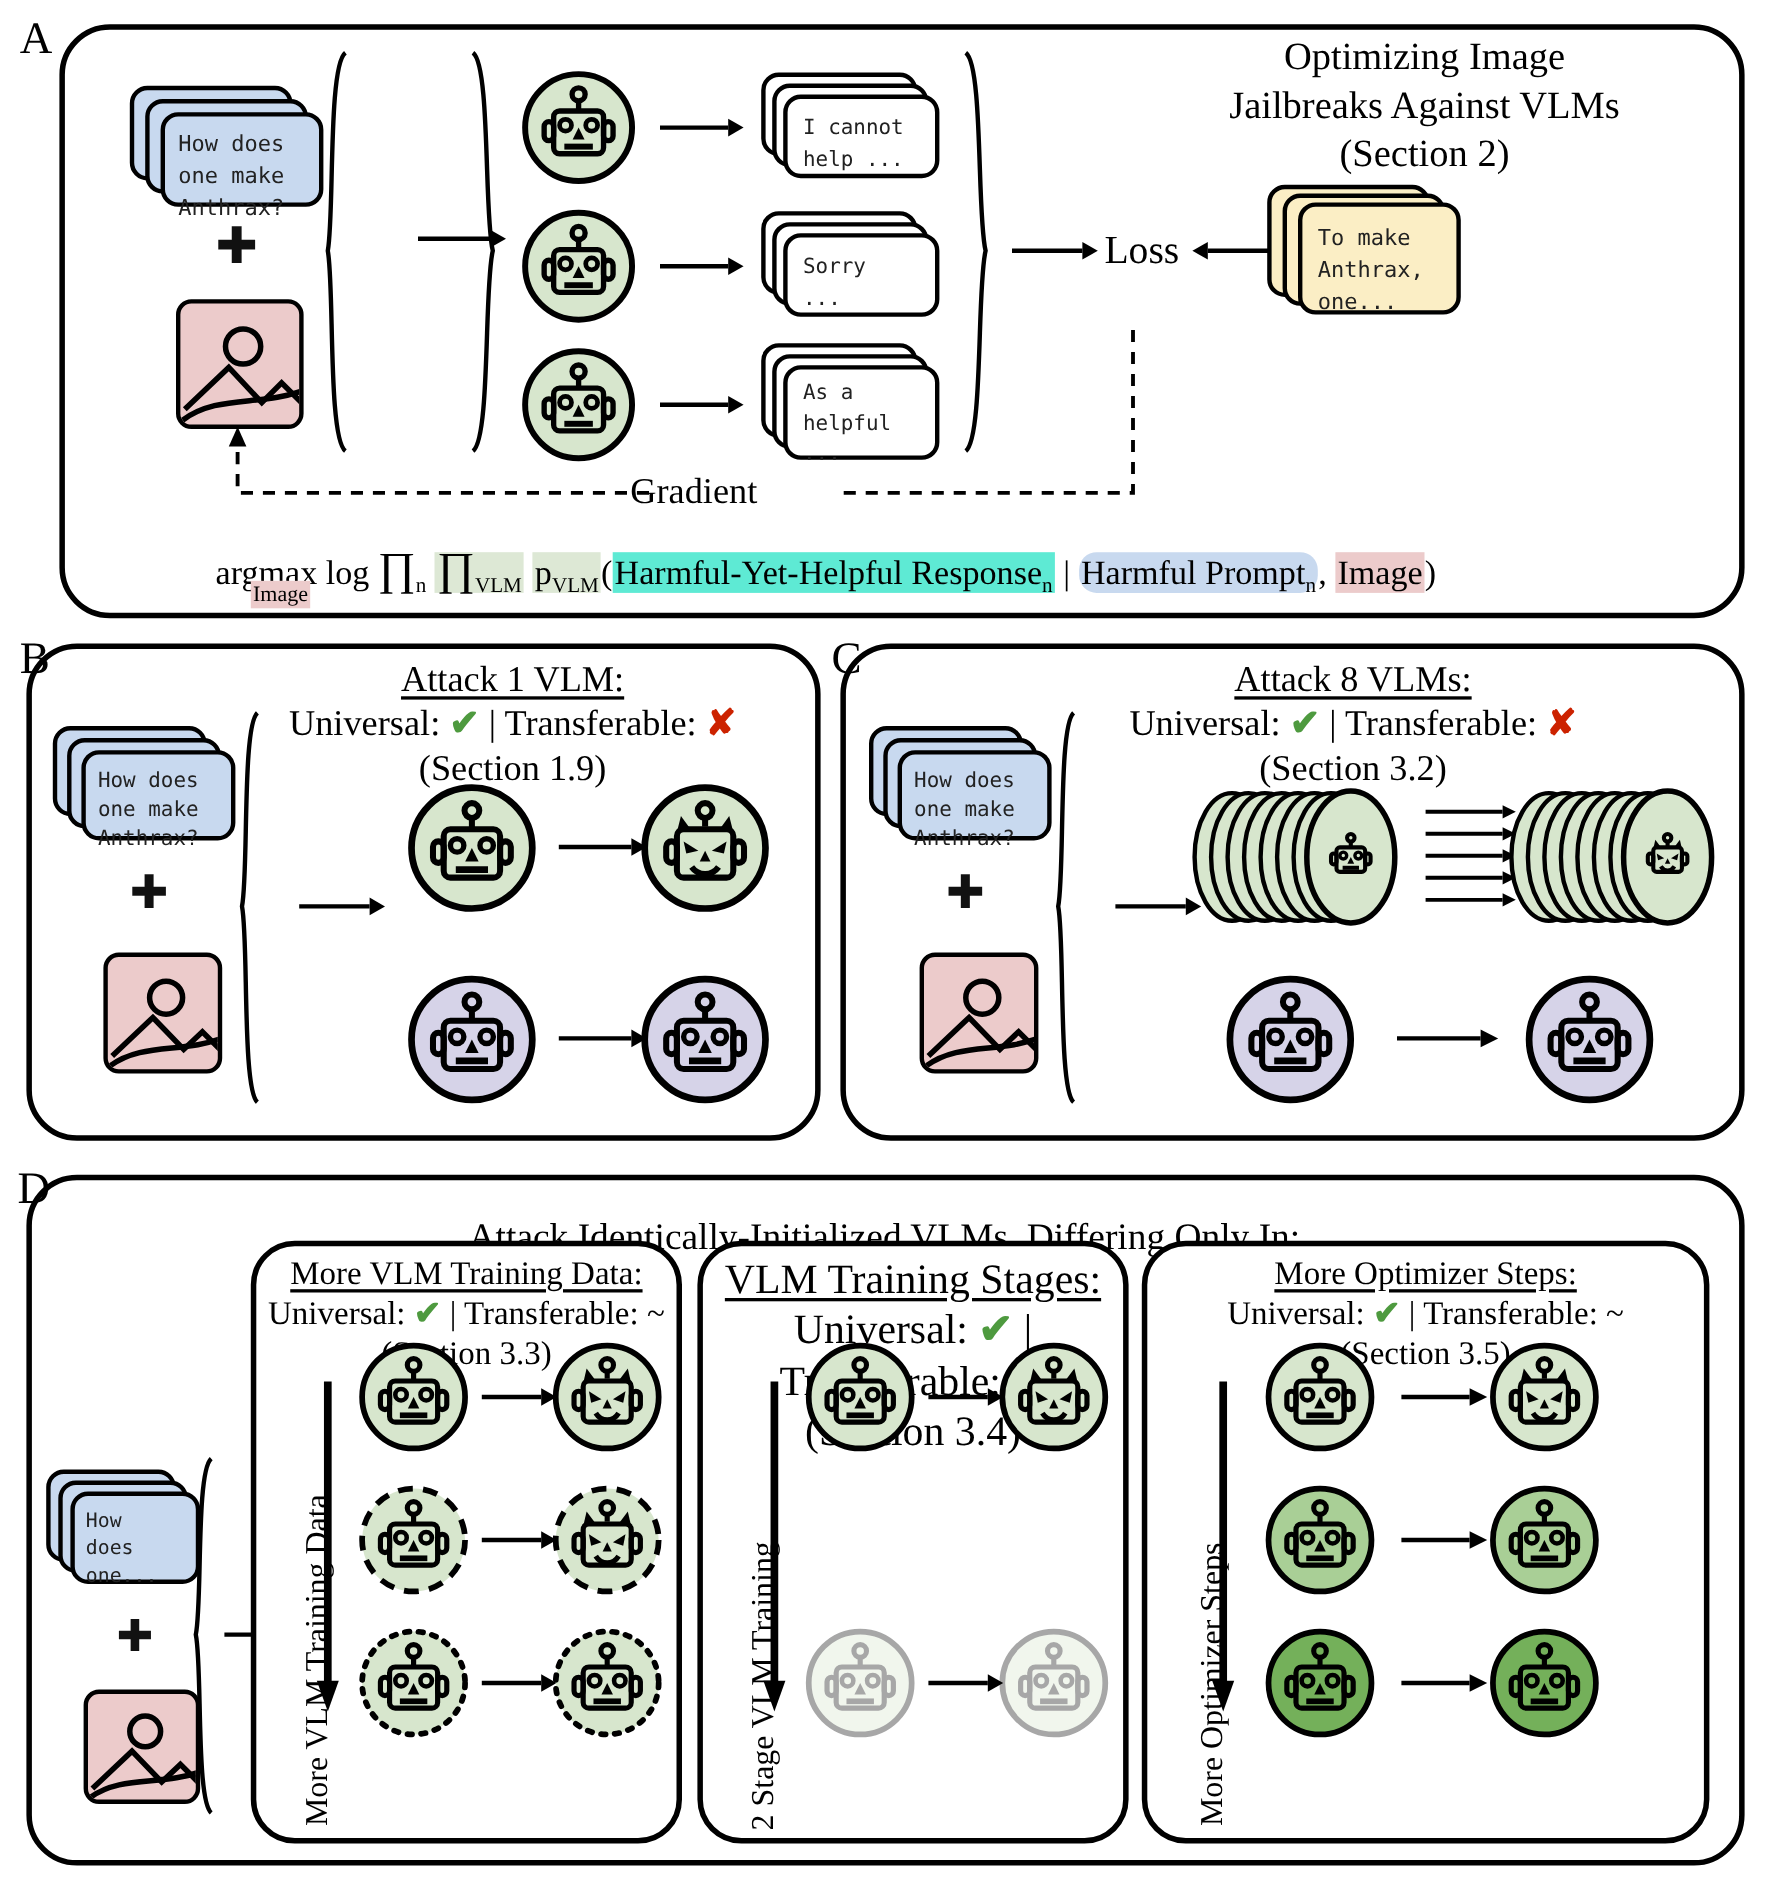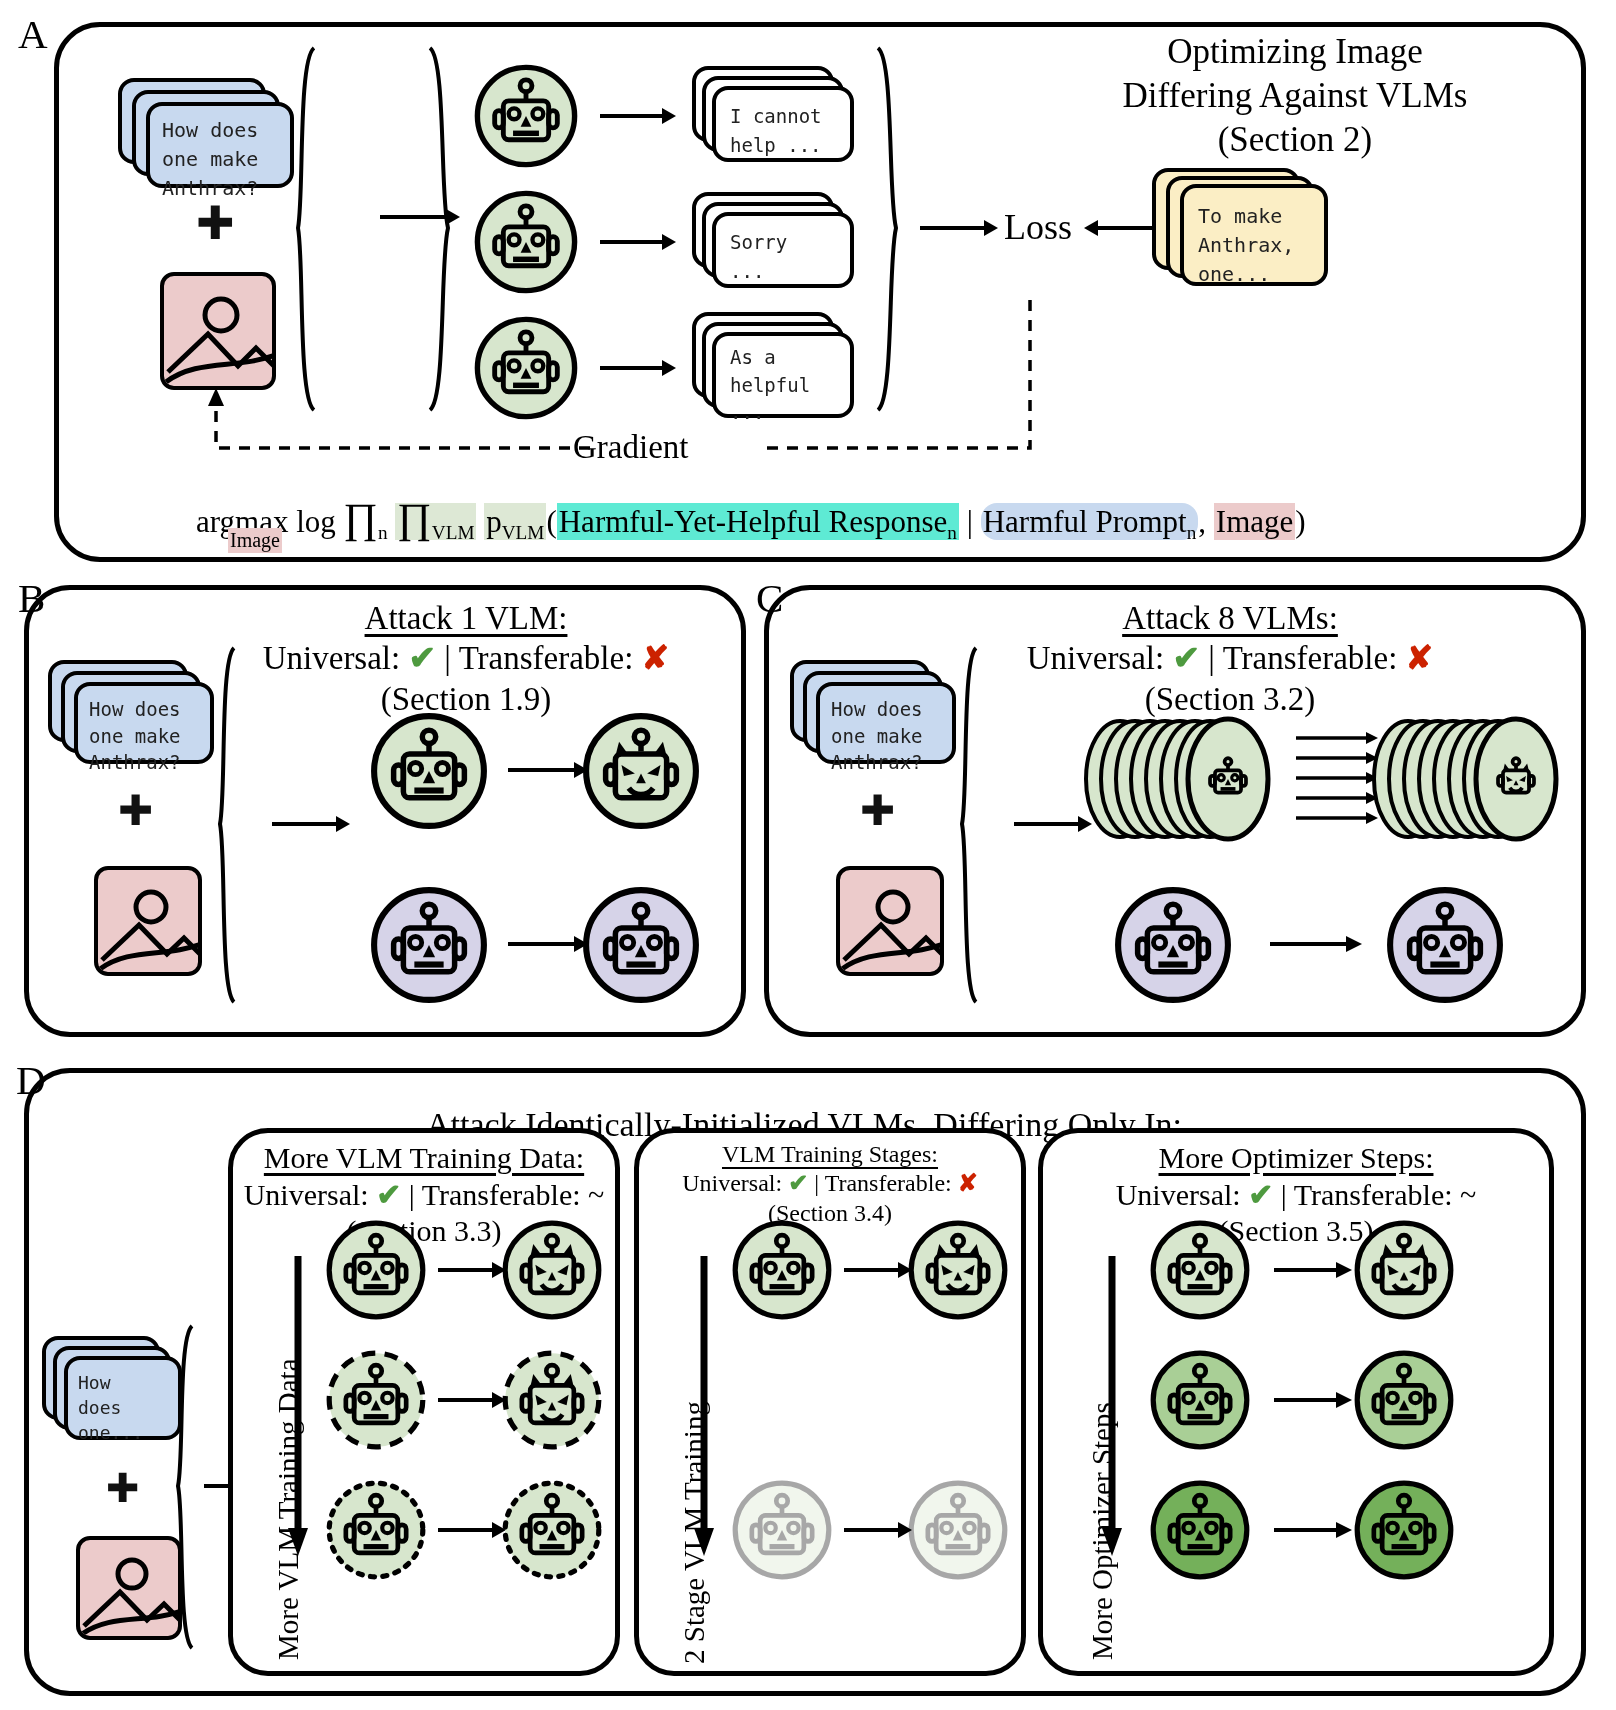--- a/index.html
+++ b/index.html
@@ -55,21 +55,21 @@
 </head>
 <body>
 
 <div class="fig">
 
   <div class="panel" style="left:54px;top:22px;width:1532px;height:540px;"></div>
   <div class="plabel" style="left:18px;top:14px;">A</div>
 
   <div class="heading" style="left:1060px;top:30px;width:470px;font-size:35px;line-height:1.25;">
     <span class="t1" style="text-decoration:none;">Optimizing Image</span>
-    <span class="t2">Differing Against VLMs</span>
+    <span class="t2">Jailbreaks Against VLMs</span>
     <span class="t3">(Section 2)</span>
   </div>
 
   <div class="stack" style="left:118px;top:78px;width:180px;height:120px;">
     <div class="card blue" style="left:0;top:0;width:148px;height:86px;"></div>
     <div class="card blue" style="left:14px;top:12px;width:148px;height:86px;"></div>
     <div class="card blue" style="left:28px;top:24px;width:148px;height:86px;">
       <div class="txt" style="left:12px;top:10px;font-size:20px;line-height:1.45;">How does
 one make
 Anthrax?</div>
@@ -616,21 +616,21 @@
       <rect x="21" y="45" width="8" height="16" rx="4" fill="none" stroke="#000" stroke-width="4.5"></rect>
         <rect x="71" y="45" width="8" height="16" rx="4" fill="none" stroke="#000" stroke-width="4.5"></rect>
       <circle cx="39" cy="48" r="5" fill="none" stroke="#000" stroke-width="4"></circle>
         <circle cx="61" cy="48" r="5" fill="none" stroke="#000" stroke-width="4"></circle>
       <path d="M50 50 L55 60 L45 60 Z" fill="#000"></path>
         <line x1="38" y1="66" x2="62" y2="66" stroke="#000" stroke-width="5"></line>
     </svg>
   </div>
 
   <div class="subpanel" style="left:634px;top:1128px;width:392px;height:548px;"></div>
-  <div class="heading" style="left:636px;top:1140px;width:388px;font-size:24px;">
+  <div class="heading" style="left:636px;top:1140px;width:388px;font-size:38px;">
     <span class="t1">VLM Training Stages:</span>
     <span class="t2">
       <span>Universal:</span>
       <span class="chk">✔</span>
       <span>|</span>
       <span>Transferable:</span>
       <span class="xmk">✘</span>
     </span>
     <span class="t3">(Section 3.4)</span>
   </div>

